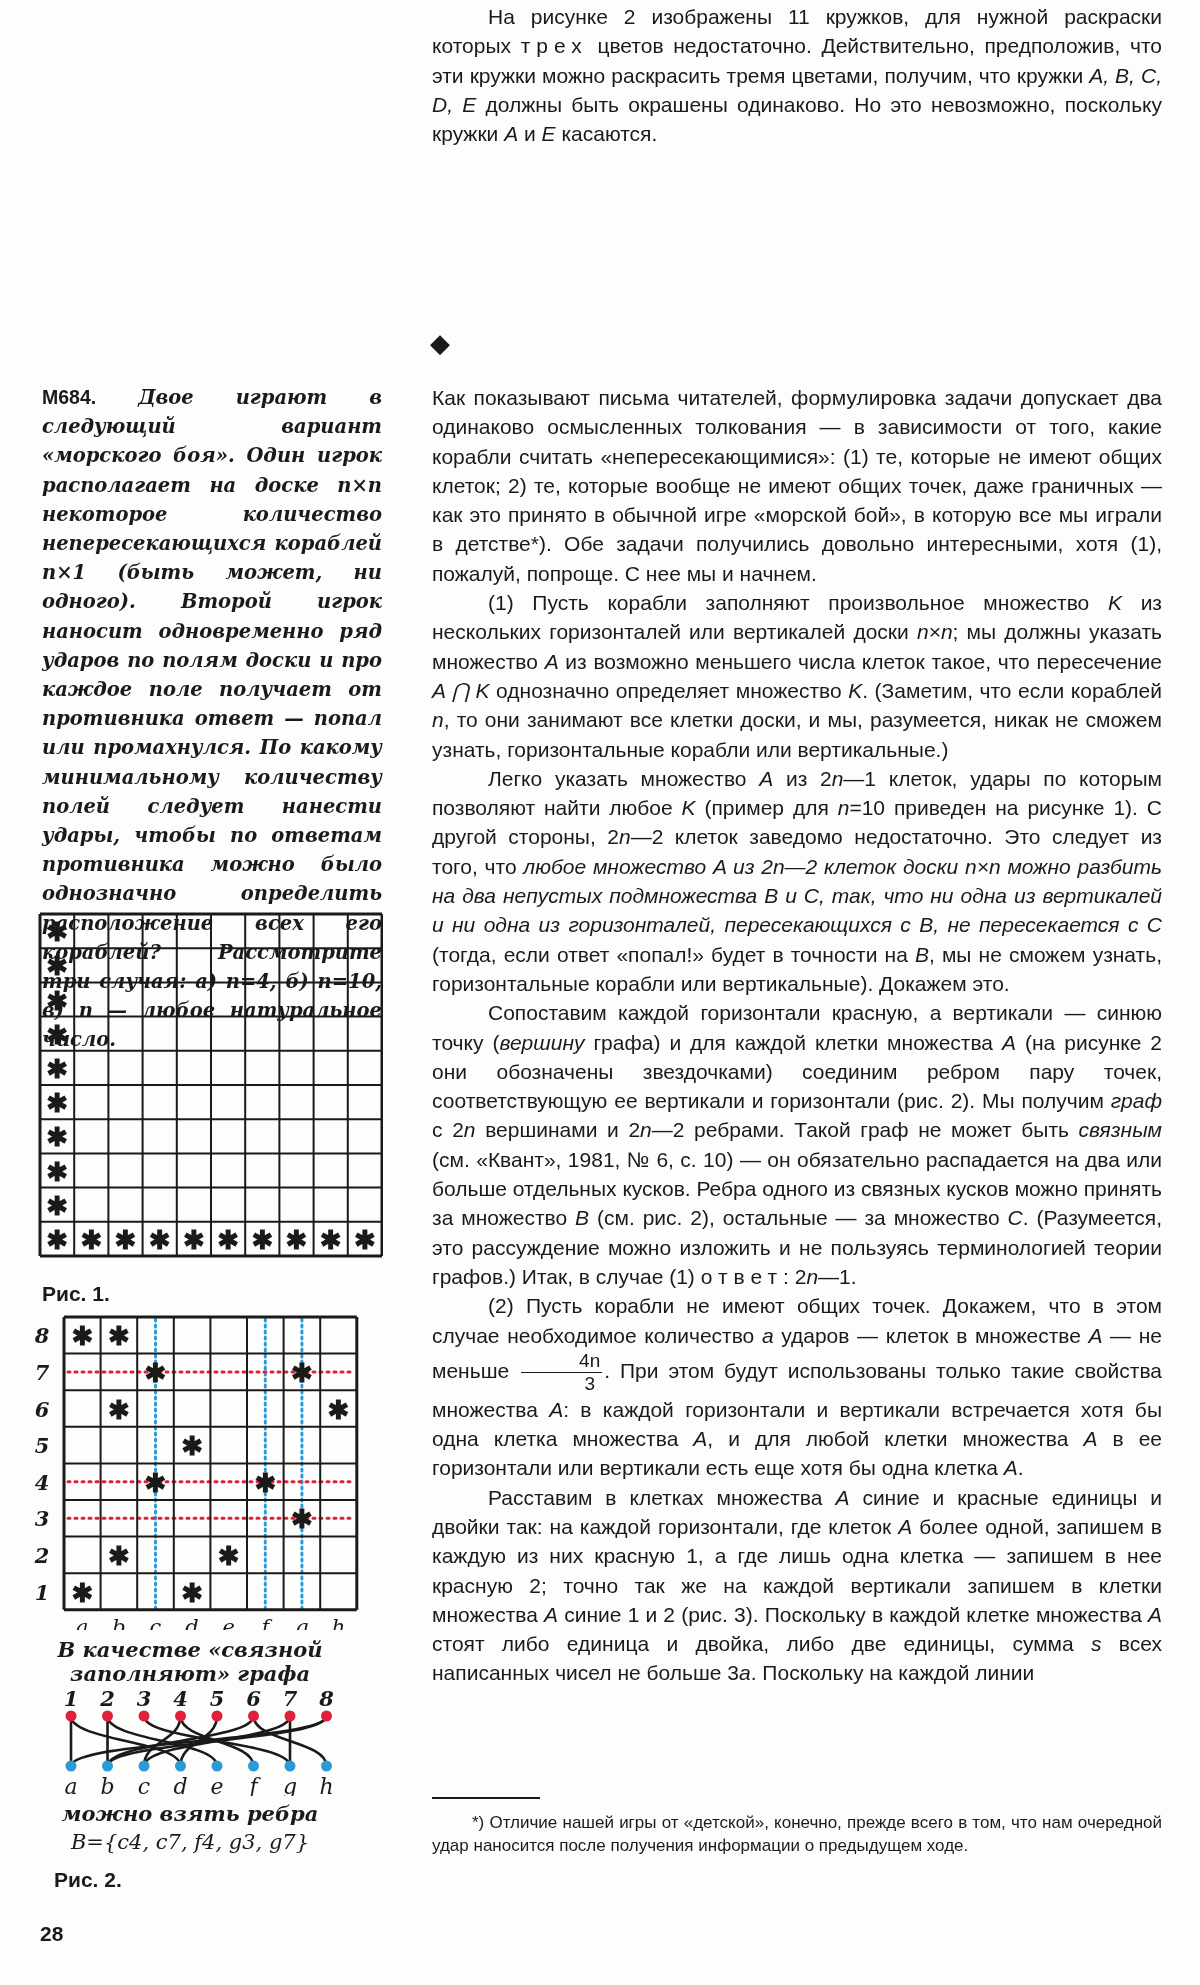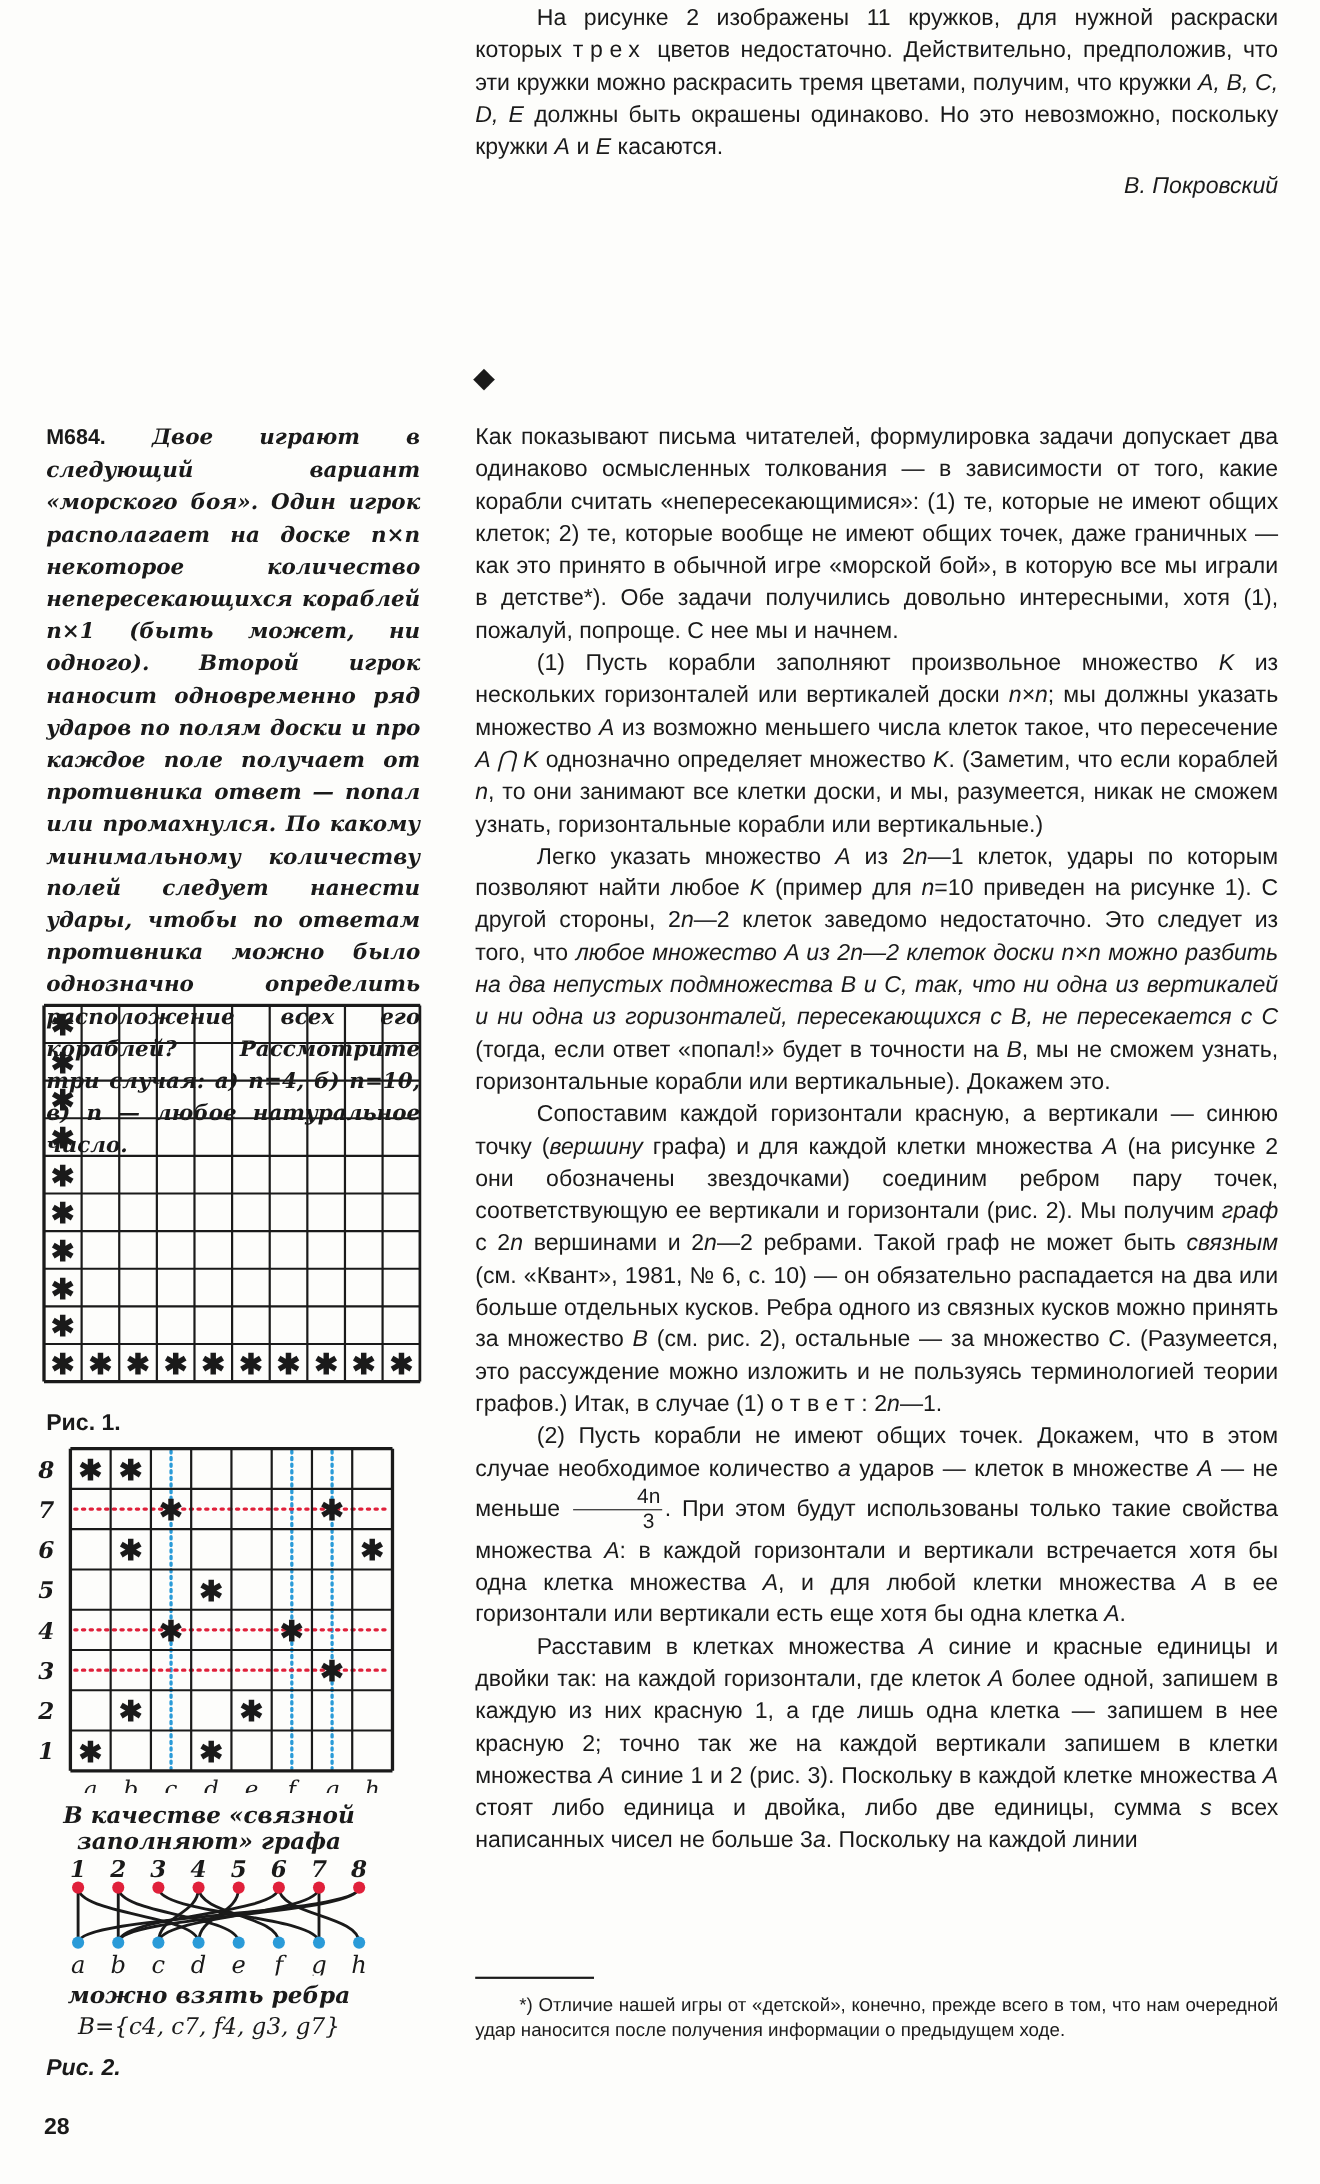--- a/index.html
+++ b/index.html
@@ -37,21 +37,20 @@
   }
   .fnrule { position:absolute; left:432px; top:1797px; width:108px; height:1.5px; background:#1a1a1a; }
   .pageno { font-family:"Liberation Sans", sans-serif; font-weight:bold; font-size:21px; }
   svg text { font-family:"DejaVu Serif", serif; }
 </style>
 </head>
 <body>
 
 <div class="rcol" style="top:2px;">
   <p class="ind"><span>На рисунке 2 изображены 11 кружков, для нужной раскраски которых </span><span class="sp">трех</span><span> цветов недостаточно. Действительно, предположив, что эти кружки можно раскрасить тремя цветами, получим, что кружки </span><i>A, B, C, D, E</i><span> должны быть окрашены одинаково. Но это невозможно, поскольку кружки </span><i>A</i><span> и </span><i>E</i><span> касаются.</span></p>
-  <p class="sig" style="margin-top:6px;">В. Покровский</p>
 </div>
 
 <div class="abs diamond" style="left:430px; top:330px;">◆</div>
 
 <div class="rcol" style="top:383px;">
   <p>Как показывают письма читателей, формулировка задачи допускает два одинаково осмысленных толкования — в зависимости от того, какие корабли считать «непересекающимися»: (1) те, которые не имеют общих клеток; 2) те, которые вообще не имеют общих точек, даже граничных — как это принято в обычной игре «морской бой», в которую все мы играли в детстве*). Обе задачи получились довольно интересными, хотя (1), пожалуй, попроще. С нее мы и начнем.</p>
   <p class="ind"><span>(1) Пусть корабли заполняют произвольное множество </span><i>K</i><span> из нескольких горизонталей или вертикалей доски </span><i>n×n</i><span>; мы должны указать множество </span><i>A</i><span> из возможно меньшего числа клеток такое, что пересечение </span><i>A ⋂ K</i><span> однозначно определяет множество </span><i>K</i><span>. (Заметим, что если кораблей </span><i>n</i><span>, то они занимают все клетки доски, и мы, разумеется, никак не сможем узнать, горизонтальные корабли или вертикальные.)</span></p>
   <p class="ind"><span>Легко указать множество </span><i>A</i><span> из 2</span><i>n</i><span>—1 клеток, удары по которым позволяют найти любое </span><i>K</i><span> (пример для </span><i>n</i><span>=10 приведен на рисунке 1). С другой стороны, 2</span><i>n</i><span>—2 клеток заведомо недостаточно. Это следует из того, что </span><i>любое множество A из 2n—2 клеток доски n×n можно разбить на два непустых подмножества B и C, так, что ни одна из вертикалей и ни одна из горизонталей, пересекающихся с B, не пересекается с C</i><span> (тогда, если ответ «попал!» будет в точности на </span><i>B</i><span>, мы не сможем узнать, горизонтальные корабли или вертикальные). Докажем это.</span></p>
   <p class="ind"><span>Сопоставим каждой горизонтали красную, а вертикали — синюю точку (</span><i>вершину</i><span> графа) и для каждой клетки множества </span><i>A</i><span> (на рисунке 2 они обозначены звездочками) соединим ребром пару точек, соответствующую ее вертикали и горизонтали (рис. 2). Мы получим </span><i>граф</i><span> с 2</span><i>n</i><span> вершинами и 2</span><i>n</i><span>—2 ребрами. Такой граф не может быть </span><i>связным</i><span> (см. «Квант», 1981, № 6, с. 10) — он обязательно распадается на два или больше отдельных кусков. Ребра одного из связных кусков можно принять за множество </span><i>B</i><span> (см. рис. 2), остальные — за множество </span><i>C</i><span>. (Разумеется, это рассуждение можно изложить и не пользуясь терминологией теории графов.) Итак, в случае (1) </span><span class="sp">ответ</span><span>: 2</span><i>n</i><span>—1.</span></p>
   <p class="ind"><span>(2) Пусть корабли не имеют общих точек. Докажем, что в этом случае необходимое количество </span><i>a</i><span> ударов — клеток в множестве </span><i>A</i><span> — не меньше </span><span class="frac"><span class="num">4n</span><span>3</span></span><span>. При этом будут использованы только такие свойства множества </span><i>A</i><span>: в каждой горизонтали и вертикали встречается хотя бы одна клетка множества </span><i>A</i><span>, и для любой клетки множества </span><i>A</i><span> в ее горизонтали или вертикали есть еще хотя бы одна клетка </span><i>A</i><span>.</span></p>
@@ -223,15 +222,15 @@
       <circle cx="250" cy="80" r="5.5" fill="#2a9bd8"></circle>
       <text x="250" y="108" text-anchor="middle" font-size="22" font-style="italic" fill="#1a1a1a">g</text>
       <circle cx="286.5" cy="80" r="5.5" fill="#2a9bd8"></circle>
       <text x="286.5" y="108" text-anchor="middle" font-size="22" font-style="italic" fill="#1a1a1a">h</text>
     </g>
 </svg>
 <div class="abs" style="left:40px; top:1800px; width:300px; text-align:center; font-family:'DejaVu Serif',serif; font-style:italic; font-size:21px; line-height:28px;">
   <div style="font-weight:bold;">можно взять ребра</div>
   <div>B={c4, c7, f4, g3, g7}</div>
 </div>
-<div class="abs caption" style="left:42px; top:1868px;font-style:italic;">Рис. 2.</div>
+<div class="abs caption" style="left:54px; top:1868px;">Рис. 2.</div>
 
 <div class="abs pageno" style="left:40px; top:1922px;">28</div>
 
 </body></html>

